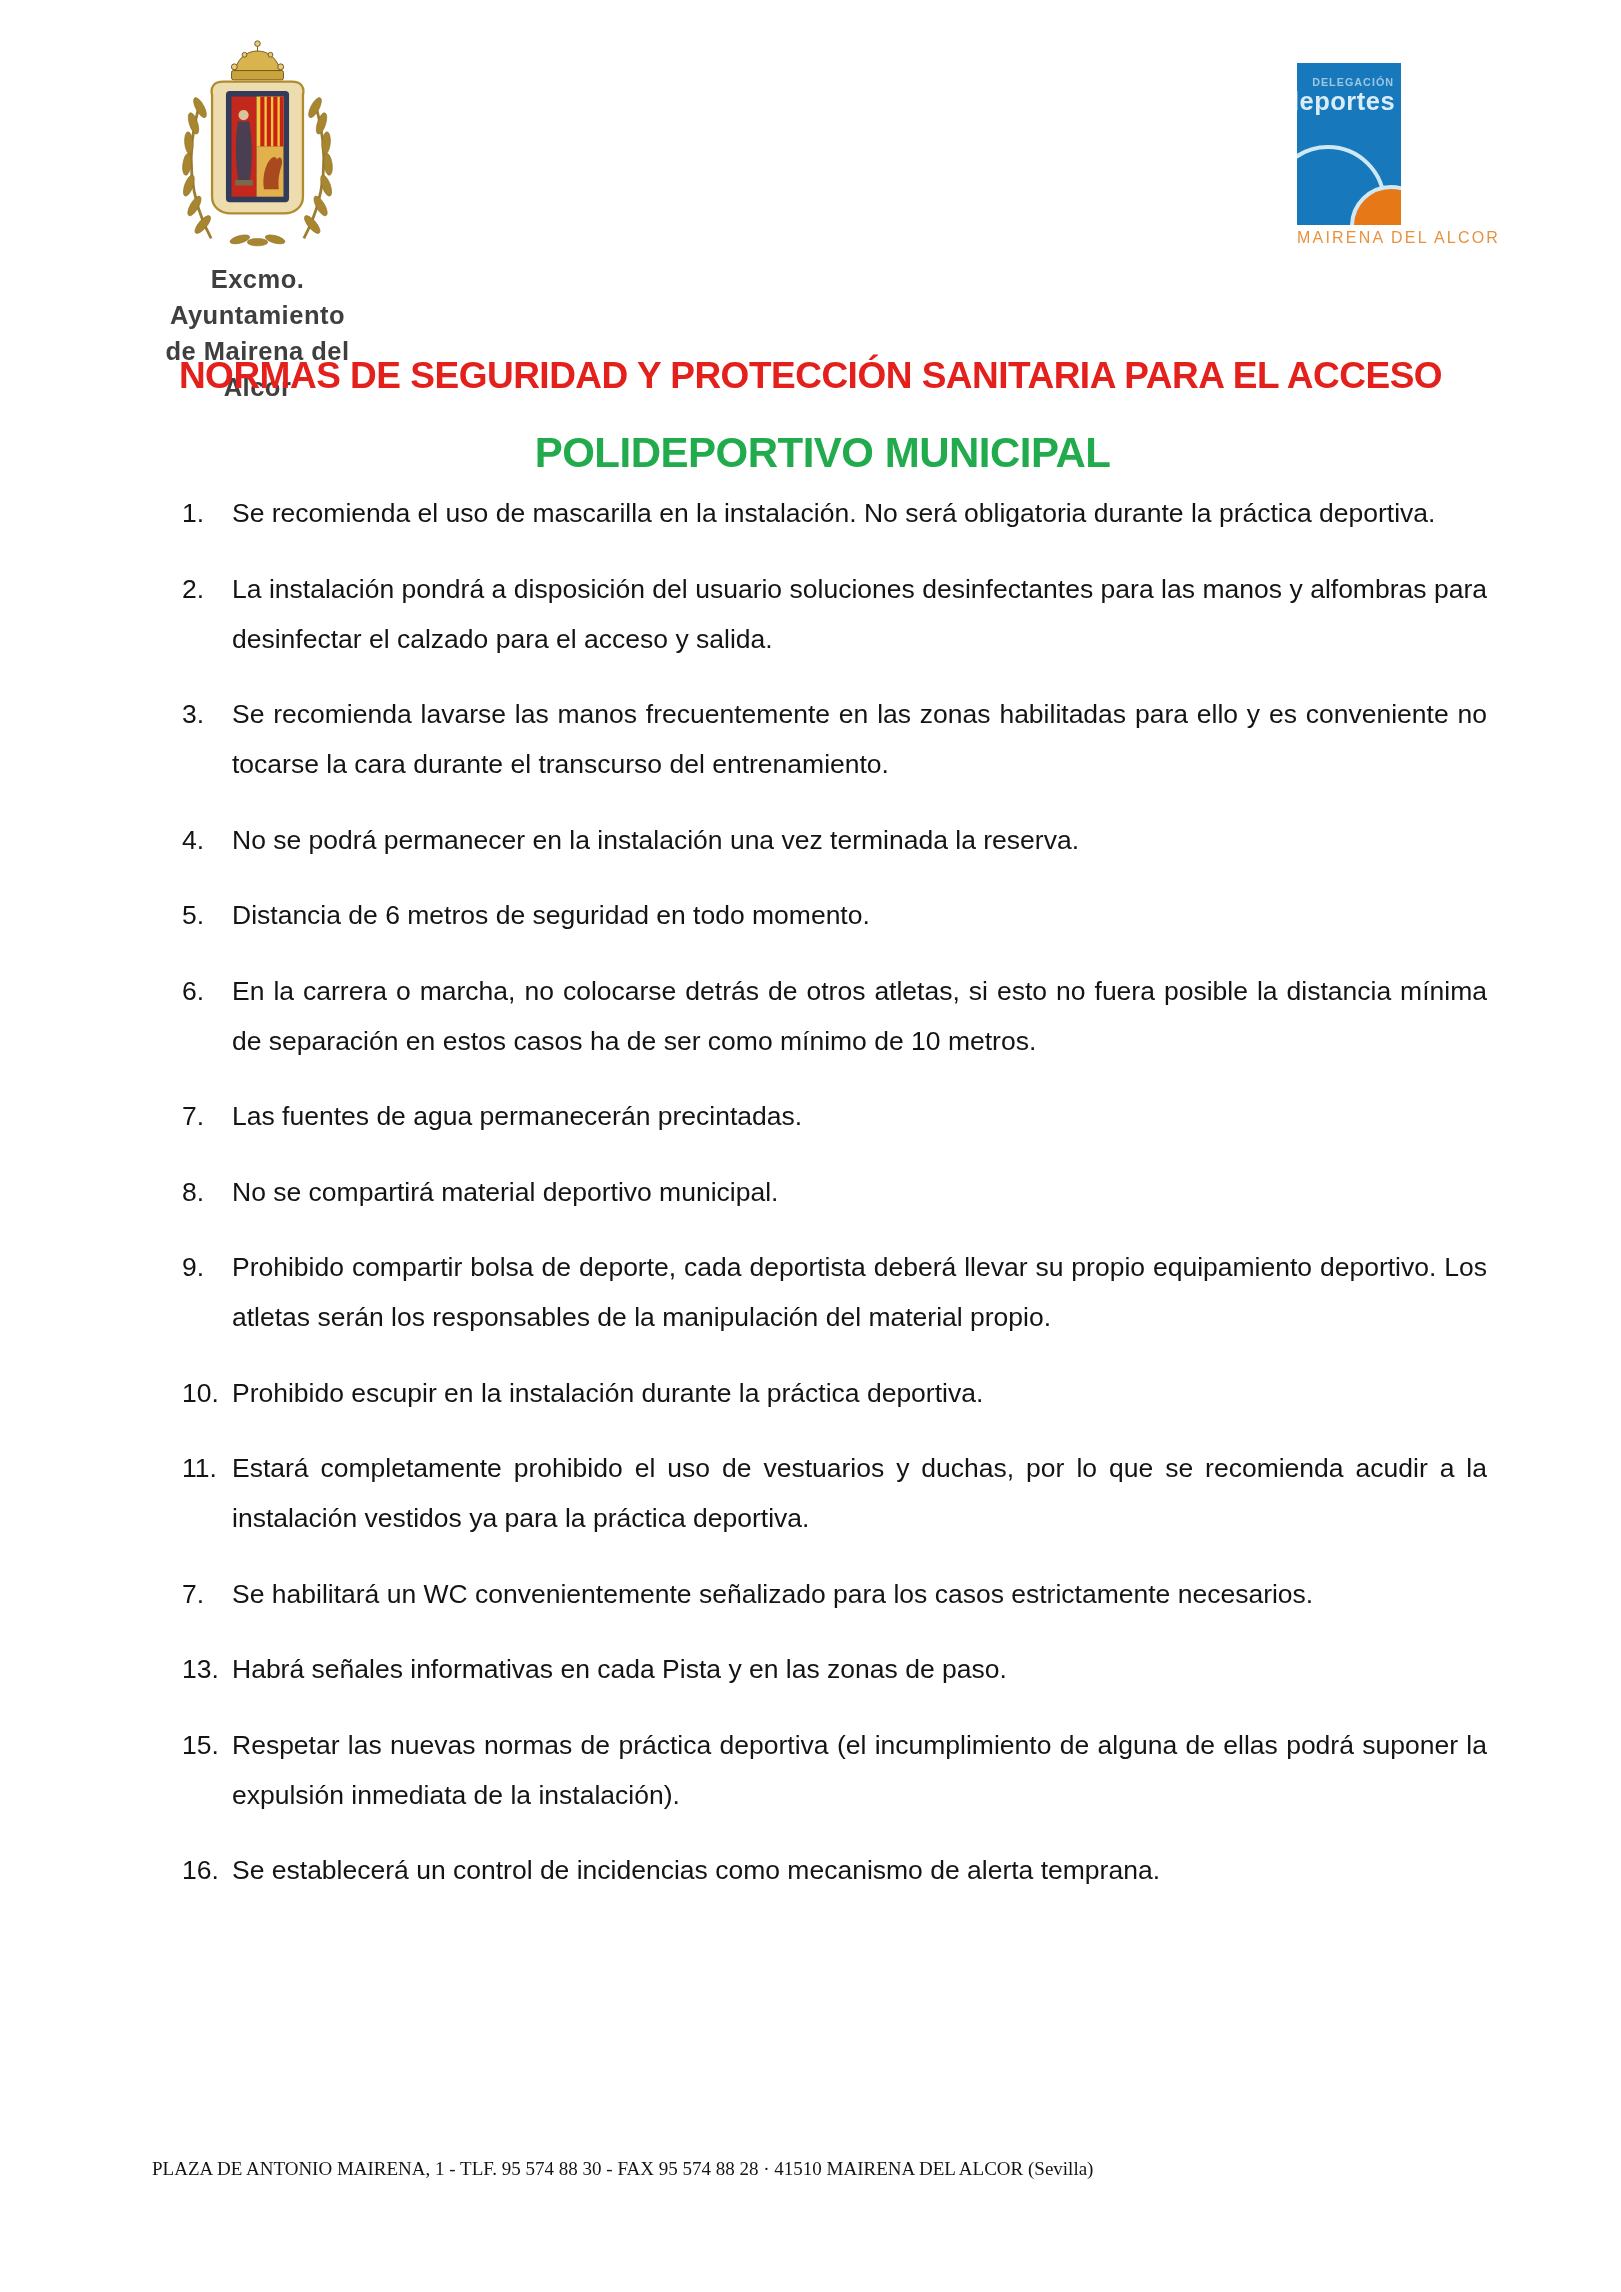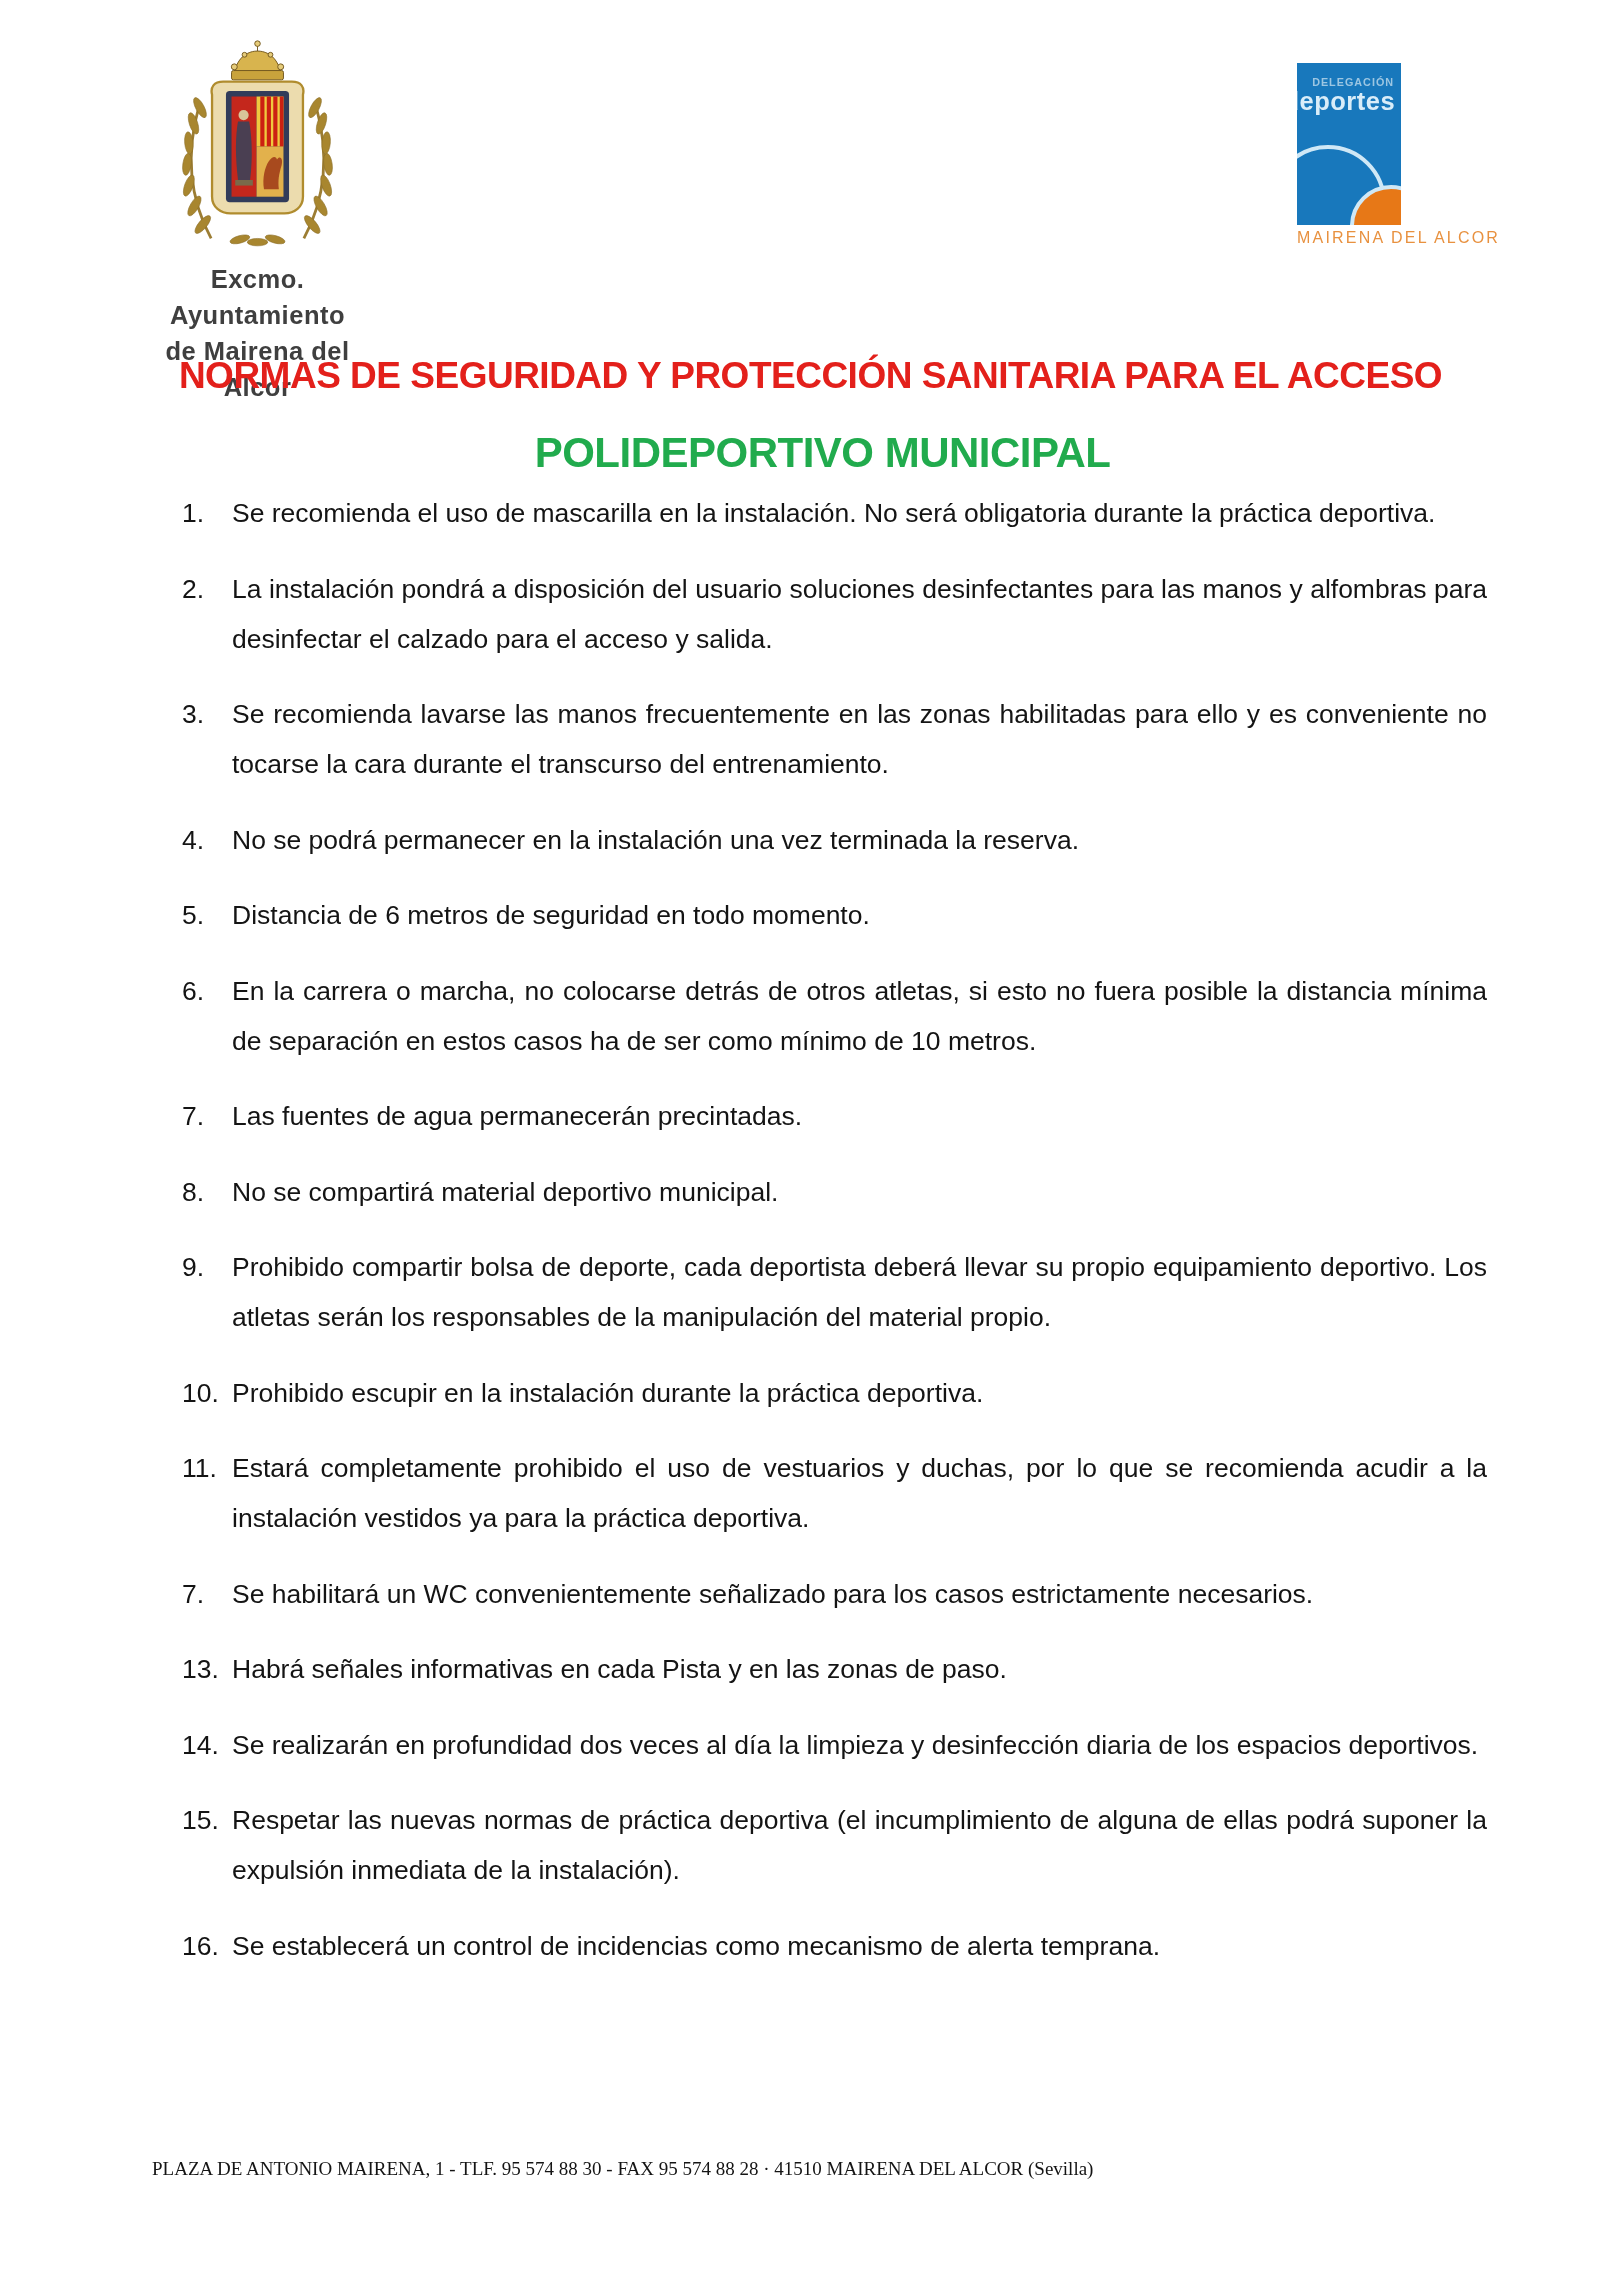--- a/index.html
+++ b/index.html
@@ -270,24 +270,20 @@
       </div>
       <div class="rule">
         <span class="rule-num">7.</span>
         <span class="rule-text">Se habilitará un WC convenientemente señalizado para los casos estrictamente necesarios.</span>
       </div>
       <div class="rule">
         <span class="rule-num">13.</span>
         <span class="rule-text">Habrá señales informativas en cada Pista y en las zonas de paso.</span>
       </div>
       <div class="rule">
-        <span class="rule-num">14.</span>
-        <span class="rule-text">Se realizarán en profundidad dos veces al día la limpieza y desinfección diaria de los espacios deportivos.</span>
-      </div>
-      <div class="rule">
         <span class="rule-num">15.</span>
         <span class="rule-text">Respetar las nuevas normas de práctica deportiva (el incumplimiento de alguna de ellas podrá suponer la expulsión inmediata de la instalación).</span>
       </div>
       <div class="rule">
         <span class="rule-num">16.</span>
         <span class="rule-text">Se establecerá un control de incidencias como mecanismo de alerta temprana.</span>
       </div>
     </div>
 
   <div class="doc-footer">PLAZA DE ANTONIO MAIRENA, 1 - TLF. 95 574 88 30 - FAX 95 574 88 28 · 41510 MAIRENA DEL ALCOR (Sevilla)</div>

